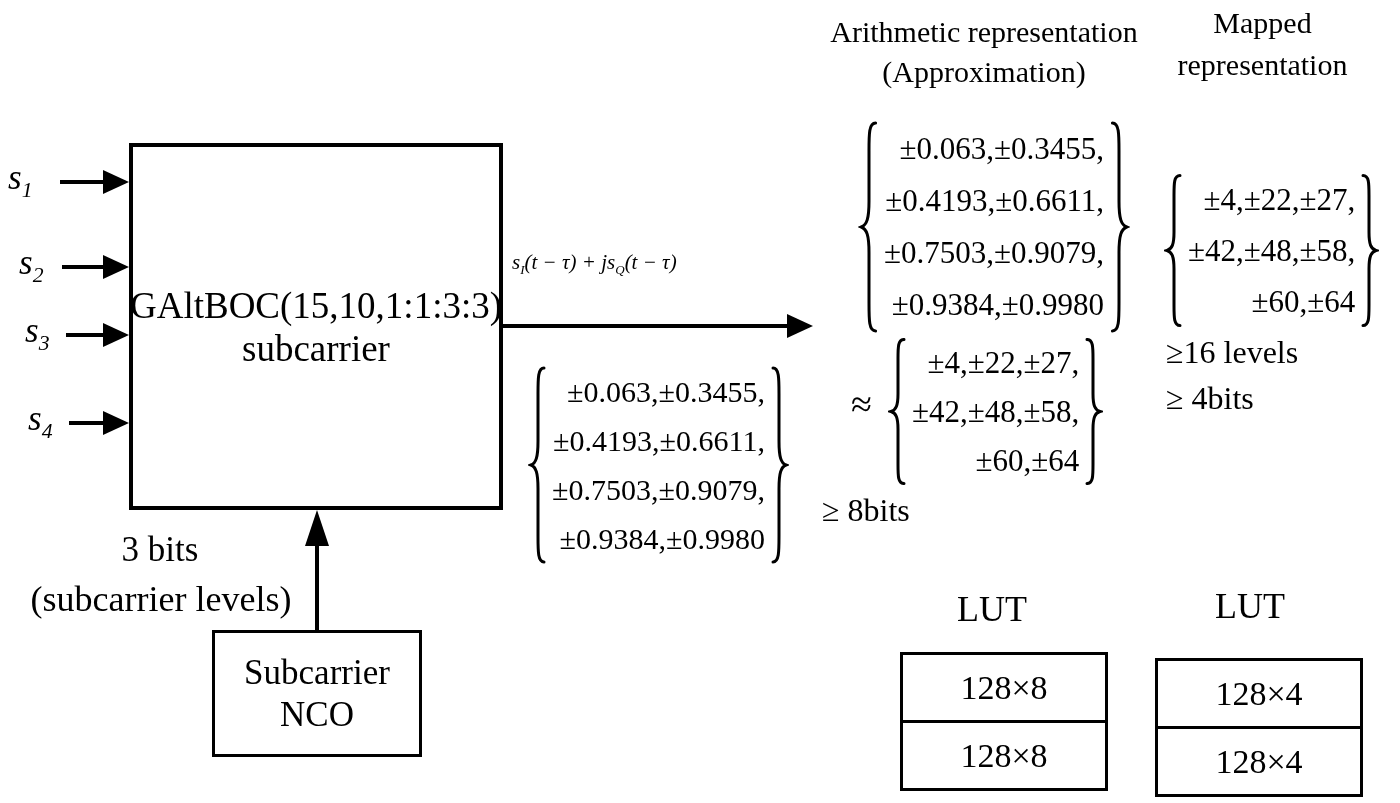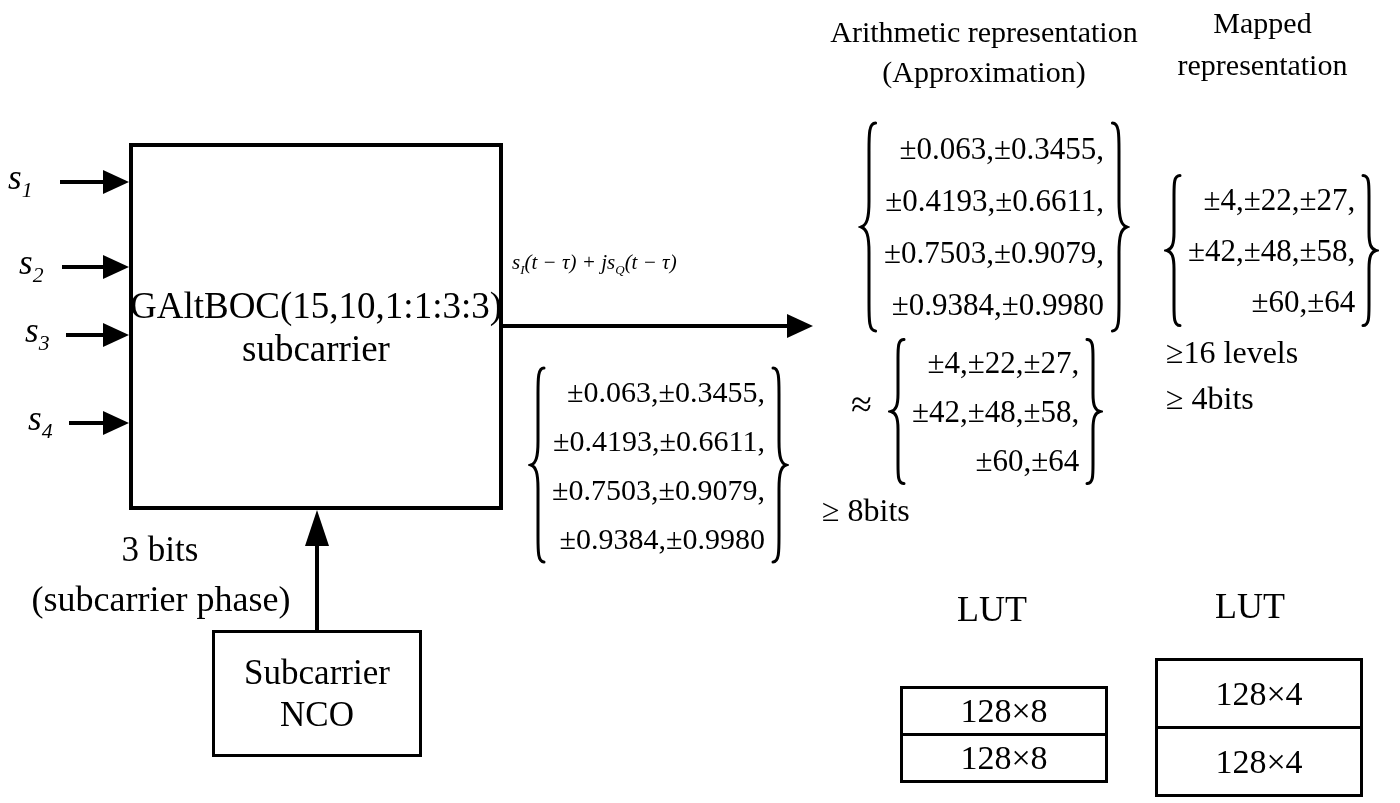--- a/index.html
+++ b/index.html
@@ -92,21 +92,21 @@
       <span>±0.4193,±0.6611,</span>
       <span>±0.7503,±0.9079,</span>
       <span>±0.9384,±0.9980</span>
     </div>
     <svg class="brace" width="20" viewBox="0 0 20 100" preserveAspectRatio="none">
         <path d="M4,1 C10,1 10,6 10,14 L10,38 C10,46 12,49 17,50 C12,51 10,54 10,62 L10,86 C10,94 10,99 4,99" vector-effect="non-scaling-stroke"></path>
       </svg>
   </div>
 
   <div class="abs" style="left:58px;top:530px;width:204px;text-align:center;font-size:35px;">3 bits</div>
-  <div class="abs" style="left:0px;top:578px;width:322px;text-align:center;font-size:36px;">(subcarrier phase)</div>
+  <div class="abs" style="left:0px;top:578px;width:322px;text-align:center;font-size:36px;">(subcarrier levels)</div>
 
   <div class="abs nco-box">
     <div class="box-label">
       <div>Subcarrier</div>
       <div>NCO</div>
     </div>
   </div>
   <div class="shaft-v" style="left:315px;top:543px;height:87px;"></div>
   <div class="head-up" style="left:305px;top:510px;"></div>
 
@@ -162,21 +162,21 @@
     <svg class="brace" width="20" viewBox="0 0 20 100" preserveAspectRatio="none">
         <path d="M4,1 C10,1 10,6 10,14 L10,38 C10,46 12,49 17,50 C12,51 10,54 10,62 L10,86 C10,94 10,99 4,99" vector-effect="non-scaling-stroke"></path>
       </svg>
   </div>
   <div class="abs annot" style="left:1166px;top:334px;">≥16 levels</div>
   <div class="abs annot" style="left:1166px;top:380px;">≥ 4bits</div>
 
   <div class="abs lut-label" style="left:917px;top:588px;width:150px;">LUT</div>
   <div class="abs lut-label" style="left:1175px;top:585px;width:150px;">LUT</div>
 
-  <div class="lut-table" style="left:900px;top:686px;width:208px;height:97px;">
+  <div class="lut-table" style="left:900px;top:652px;width:208px;height:139px;">
     <div class="lut-row">128×8</div>
     <div class="lut-row">128×8</div>
   </div>
   <div class="lut-table" style="left:1155px;top:658px;width:208px;height:139px;">
     <div class="lut-row">128×4</div>
     <div class="lut-row">128×4</div>
   </div>
 
 </div>
 

